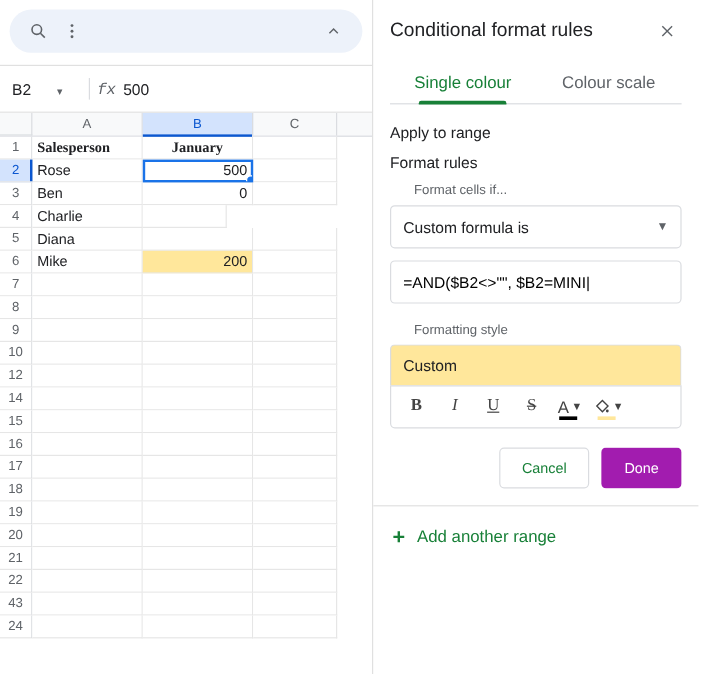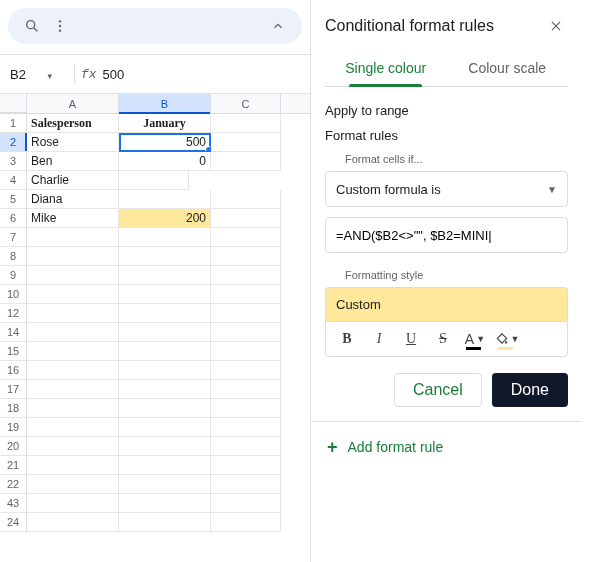--- a/index.html
+++ b/index.html
@@ -110,24 +110,24 @@
     cursor:pointer; font-size:14px; color:#444; border-radius:3px; position:relative; }
   .tb-btn.bold { font-weight:bold; font-family:"Times New Roman",serif; }
   .tb-btn.italic { font-style:italic; font-family:"Times New Roman",serif; }
   .tb-btn.underline { text-decoration:underline; font-family:"Times New Roman",serif; }
   .tb-btn.strike { text-decoration:line-through; font-family:"Times New Roman",serif;}
   .caret-down { margin-left:2px; font-size:9px; color:#444; }
   .color-bar-a { position:absolute; bottom:3px; left:6px; right:9px; height:3px; background:#000; }
   .color-bar-f { position:absolute; bottom:3px; left:6px; right:9px; height:3px; background:#ffe79b; }
 
   .btn-row { display:flex; justify-content:flex-end; gap:10px; margin:16px 0 14px 0; }
-  .btn { height:34px; padding:0 18px; border-radius:4px; font-size:16px; font-weight:500;
+  .btn { height:34px; padding:0 18px; border-radius:4px; font-size:12px; font-weight:500;
     display:flex; align-items:center; cursor:pointer; border:1px solid transparent; }
   .btn.cancel { color:#188038; border-color:#dadce0; background:#fff; }
-  .btn.done { background:#0f172a; color:#fff; }
+  .btn.done { background:#a21caf; color:#fff; }
 
   .divider-h { height:1px; background:#e0e0e0; margin: 0 -14px; }
   .add-rule { display:flex; align-items:center; gap:10px; color:#188038; font-size:14px;
     padding:16px 2px; cursor:pointer; font-weight:500; }
   .add-rule .plus { font-size:18px; font-weight:bold; line-height:1; }
 </style>
 </head>
 <body>
 
 <div class="left-pane">
@@ -356,15 +356,15 @@
   </div>
 
   <div class="btn-row">
     <div class="btn cancel">Cancel</div>
     <div class="btn done">Done</div>
   </div>
 
   <div class="divider-h"></div>
   <div class="add-rule">
     <span class="plus">+</span>
-    <span>Add format rule</span>
+    <span>Add another range</span>
   </div>
 </div>
 
 </body></html>

